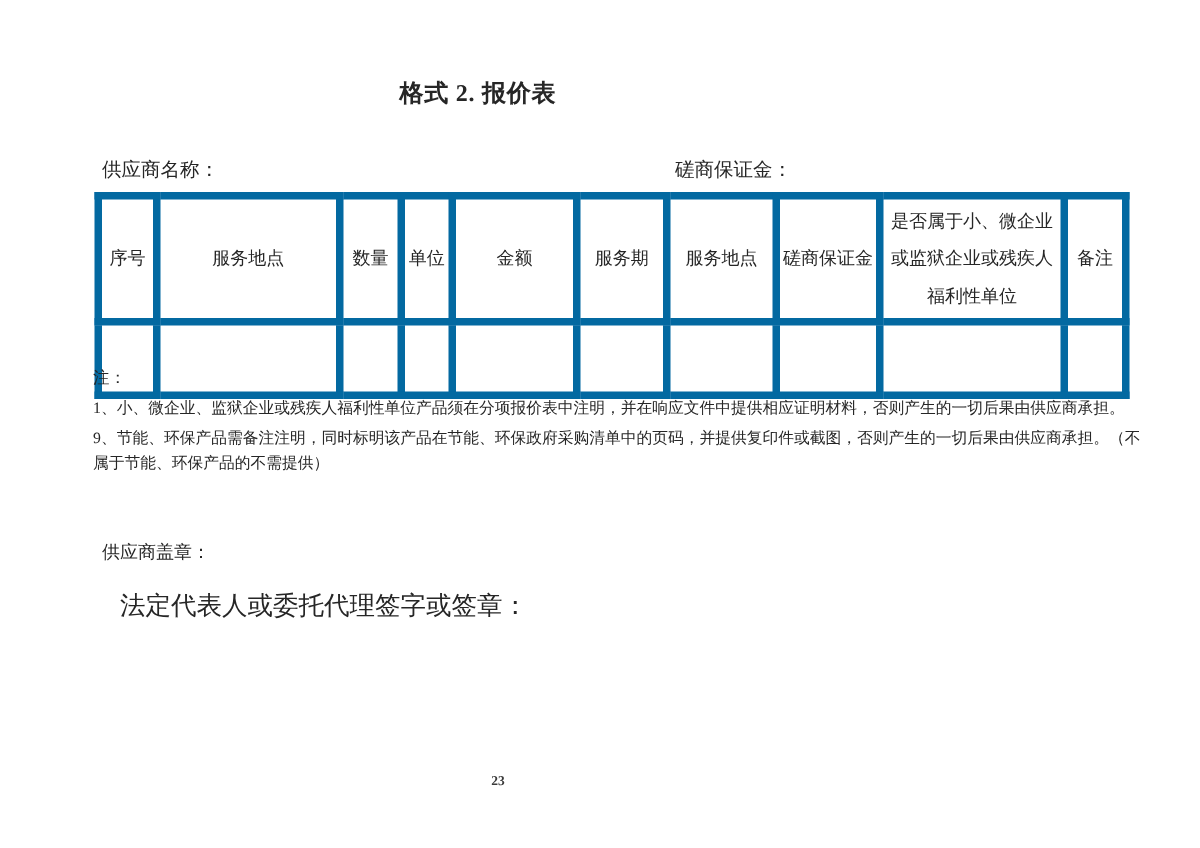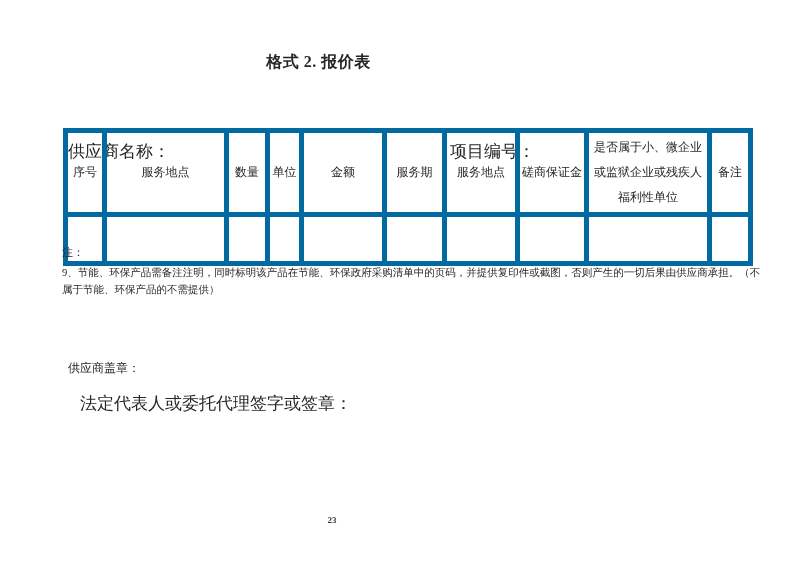--- a/index.html
+++ b/index.html
@@ -20,22 +20,21 @@
     top: 52px;
     left: 0;
     width: 637px;
     text-align: center;
     font-size: 16px;
     font-weight: bold;
     letter-spacing: 0.5px;
   }
   .field-label {
     position: absolute;
-    font-size: 17px;
-    margin-top: 36px;
+    font-size: 13px;
   }
   .supplier-label { top: 104px; left: 68px; }
   .project-label  { top: 104px; left: 450px; }
 
   table.quote-table {
     position: absolute;
     left: 63px;
     top: 128px;
     width: 687px;
     border-collapse: collapse;
@@ -97,21 +96,21 @@
     font-weight: bold;
     color: #3a3a3a;
   }
 </style>
 </head>
 <body>
 
 <div class="doc-title">格式 2. 报价表</div>
 
 <div class="field-label supplier-label">供应商名称：</div>
-<div class="field-label project-label">项目编号：</div>
+<div class="field-label project-label">磋商保证金：</div>
 
 <table class="quote-table">
   <colgroup>
     <col style="width:39px">
     <col style="width:122px">
     <col style="width:41px">
     <col style="width:34px">
     <col style="width:83px">
     <col style="width:60px">
     <col style="width:73px">
@@ -142,19 +141,20 @@
     <td></td>
     <td></td>
     <td></td>
     <td></td>
   </tr>
 </tbody>
   </table>
 
 <div class="notes">
   <div class="notes-label">注：</div>
+  <div class="note-item">1、小、微企业、监狱企业或残疾人福利性单位产品须在分项报价表中注明，并在响应文件中提供相应证明材料，否则产生的一切后果由供应商承担。</div>
   <div class="note-item">9、节能、环保产品需备注注明，同时标明该产品在节能、环保政府采购清单中的页码，并提供复印件或截图，否则产生的一切后果由供应商承担。（不属于节能、环保产品的不需提供）</div>
 </div>
 
 <div class="seal-label">供应商盖章：</div>
 <div class="legal-label">法定代表人或委托代理签字或签章：</div>
 
 <div class="page-number">23</div>
 
 </body></html>

